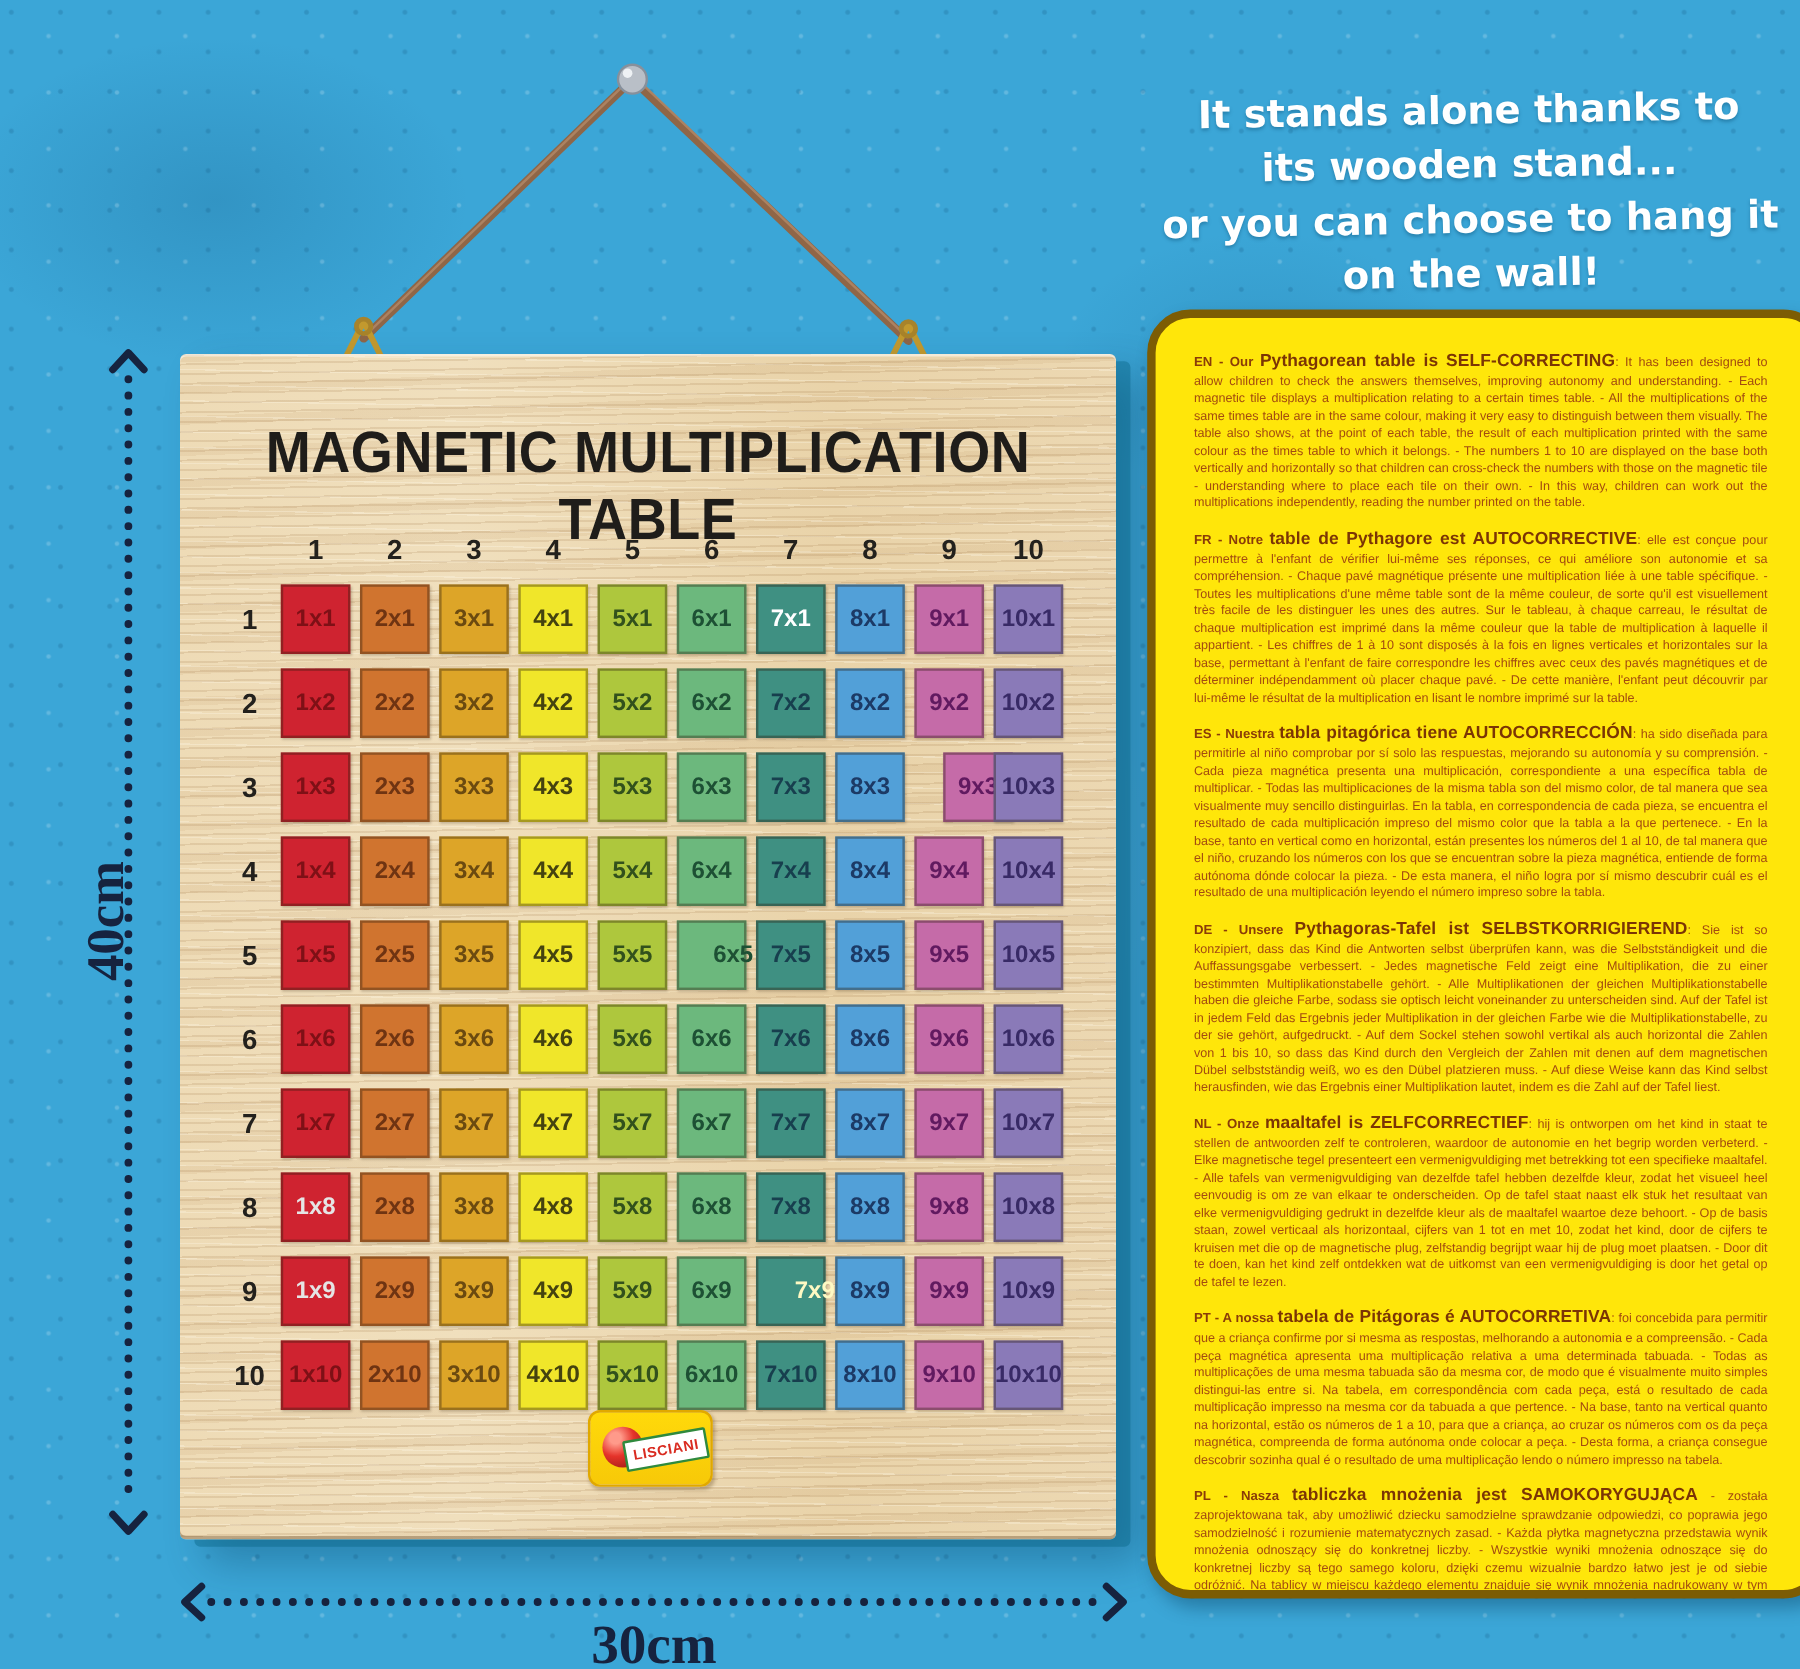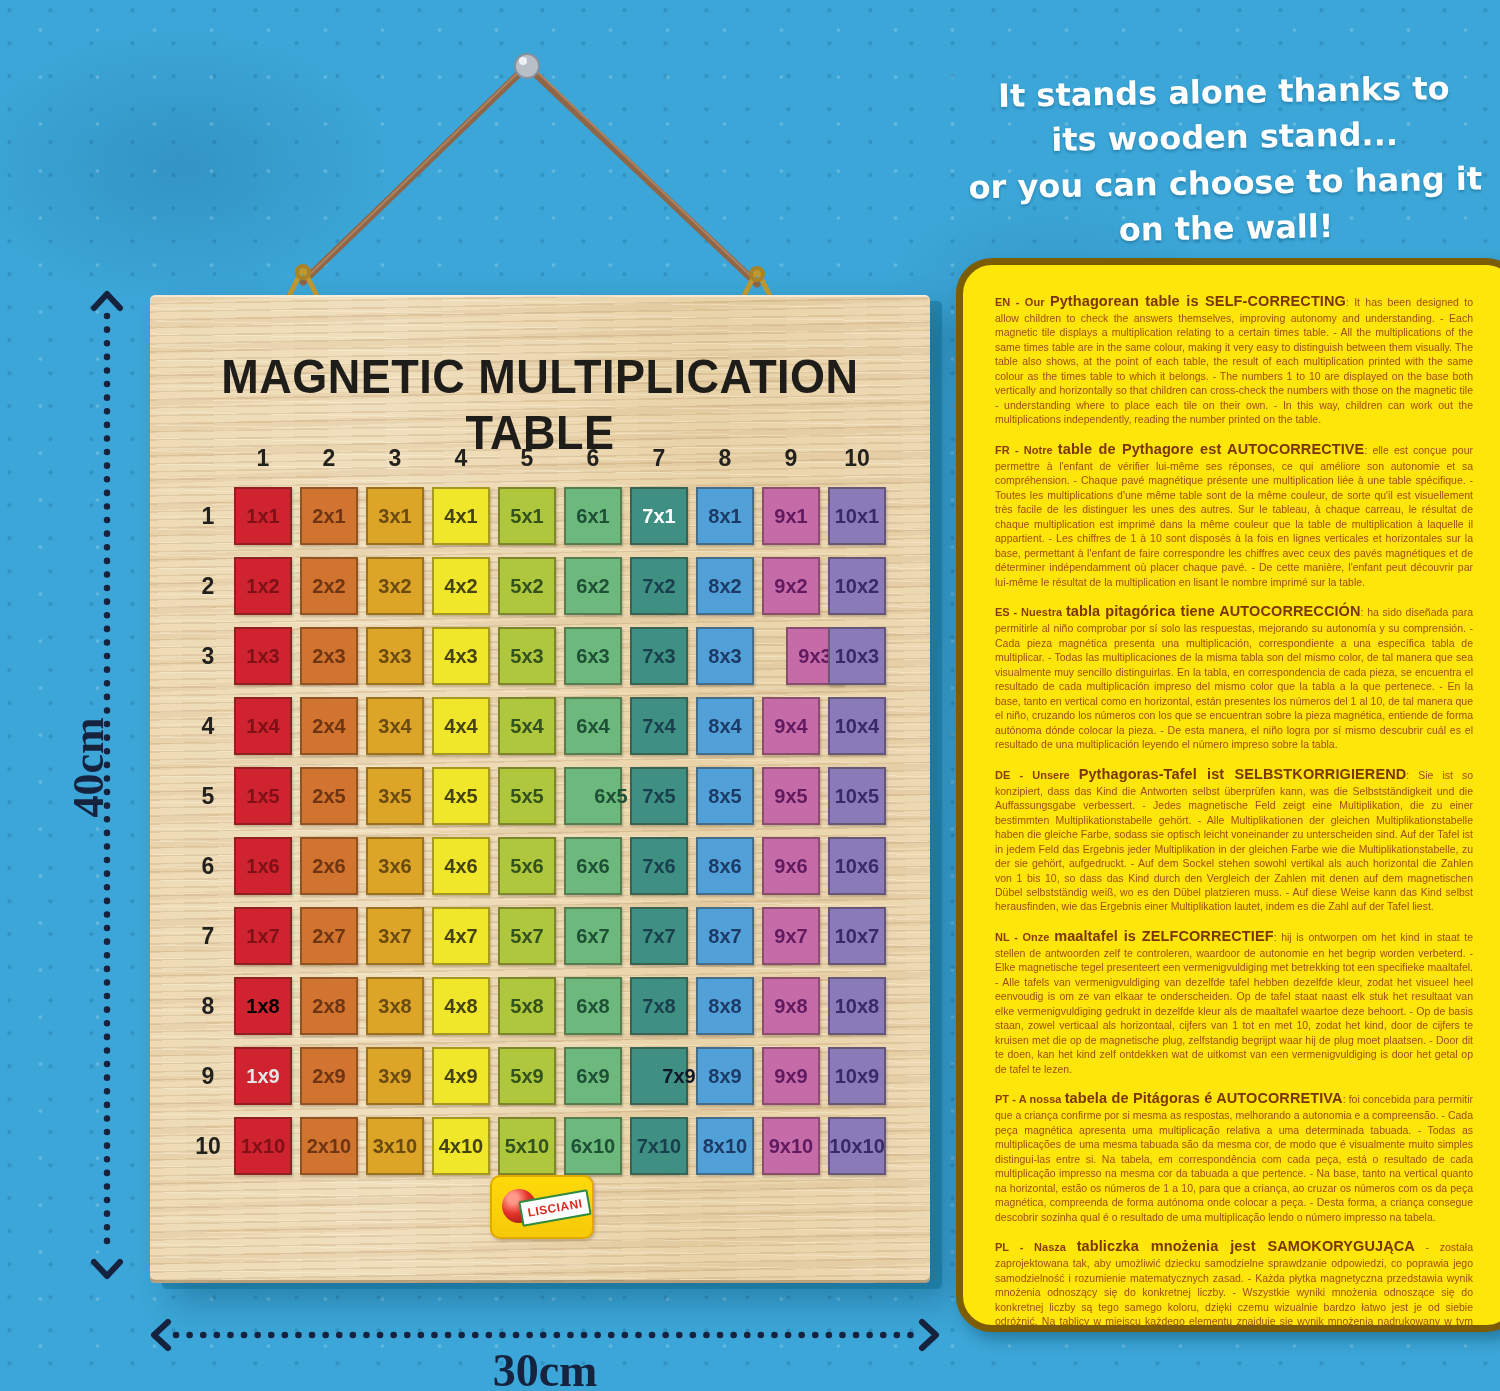--- a/index.html
+++ b/index.html
@@ -235,38 +235,38 @@
       <div class="g-tile" style="background: rgb(208, 116, 47); color: rgb(111, 52, 18);">2x7</div>
       <div class="g-tile" style="background: rgb(221, 165, 40); color: rgb(107, 74, 16);">3x7</div>
       <div class="g-tile" style="background: rgb(240, 230, 42); color: rgb(69, 67, 15);">4x7</div>
       <div class="g-tile" style="background: rgb(174, 199, 61); color: rgb(50, 81, 28);">5x7</div>
       <div class="g-tile" style="background: rgb(108, 184, 125); color: rgb(29, 80, 52);">6x7</div>
       <div class="g-tile" style="background: rgb(63, 144, 130); color: rgb(23, 63, 78);">7x7</div>
       <div class="g-tile" style="background: rgb(82, 160, 216); color: rgb(28, 58, 102);">8x7</div>
       <div class="g-tile" style="background: rgb(197, 107, 168); color: rgb(97, 26, 96); text-align: center;">9x7</div>
       <div class="g-tile" style="background: rgb(138, 122, 184); color: rgb(56, 42, 102);">10x7</div>
       <div class="g-rowhead">8</div>
-      <div class="g-tile" style="background: rgb(207, 35, 48); color: #000000;">1x8</div>
+      <div class="g-tile" style="background: rgb(207, 35, 48); color: #e5e5e5;">1x8</div>
       <div class="g-tile" style="background: rgb(208, 116, 47); color: rgb(111, 52, 18);">2x8</div>
       <div class="g-tile" style="background: rgb(221, 165, 40); color: rgb(107, 74, 16);">3x8</div>
       <div class="g-tile" style="background: rgb(240, 230, 42); color: rgb(69, 67, 15);">4x8</div>
       <div class="g-tile" style="background: rgb(174, 199, 61); color: rgb(50, 81, 28);">5x8</div>
       <div class="g-tile" style="background: rgb(108, 184, 125); color: rgb(29, 80, 52);">6x8</div>
       <div class="g-tile" style="background: rgb(63, 144, 130); color: rgb(23, 63, 78);">7x8</div>
       <div class="g-tile" style="background: rgb(82, 160, 216); color: rgb(28, 58, 102);">8x8</div>
       <div class="g-tile" style="background: rgb(197, 107, 168); color: rgb(97, 26, 96);">9x8</div>
       <div class="g-tile" style="background: rgb(138, 122, 184); color: rgb(56, 42, 102);">10x8</div>
       <div class="g-rowhead">9</div>
       <div class="g-tile" style="background: rgb(207, 35, 48); color: #e5e5e5;">1x9</div>
       <div class="g-tile" style="background: rgb(208, 116, 47); color: rgb(111, 52, 18);">2x9</div>
       <div class="g-tile" style="background: rgb(221, 165, 40); color: rgb(107, 74, 16);">3x9</div>
       <div class="g-tile" style="background: rgb(240, 230, 42); color: rgb(69, 67, 15);">4x9</div>
       <div class="g-tile" style="background: rgb(174, 199, 61); color: rgb(50, 81, 28);">5x9</div>
       <div class="g-tile" style="background: rgb(108, 184, 125); color: rgb(29, 80, 52);">6x9</div>
-      <div class="g-tile" style="background: rgb(63, 144, 130); color: #0f172a; padding-left: 40px;">7x9</div>
+      <div class="g-tile" style="background: rgb(63, 144, 130); color: #fef9c3; padding-left: 40px;">7x9</div>
       <div class="g-tile" style="background: rgb(82, 160, 216); color: rgb(28, 58, 102);">8x9</div>
       <div class="g-tile" style="background: rgb(197, 107, 168); color: rgb(97, 26, 96);">9x9</div>
       <div class="g-tile" style="background: rgb(138, 122, 184); color: rgb(56, 42, 102);">10x9</div>
       <div class="g-rowhead">10</div>
       <div class="g-tile" style="background: rgb(207, 35, 48); color: rgb(126, 16, 22);">1x10</div>
       <div class="g-tile" style="background: rgb(208, 116, 47); color: rgb(111, 52, 18);">2x10</div>
       <div class="g-tile" style="background: rgb(221, 165, 40); color: rgb(107, 74, 16);">3x10</div>
       <div class="g-tile" style="background: rgb(240, 230, 42); color: rgb(69, 67, 15);">4x10</div>
       <div class="g-tile" style="background: rgb(174, 199, 61); color: rgb(50, 81, 28);">5x10</div>
       <div class="g-tile" style="background: rgb(108, 184, 125); color: rgb(29, 80, 52);">6x10</div>

